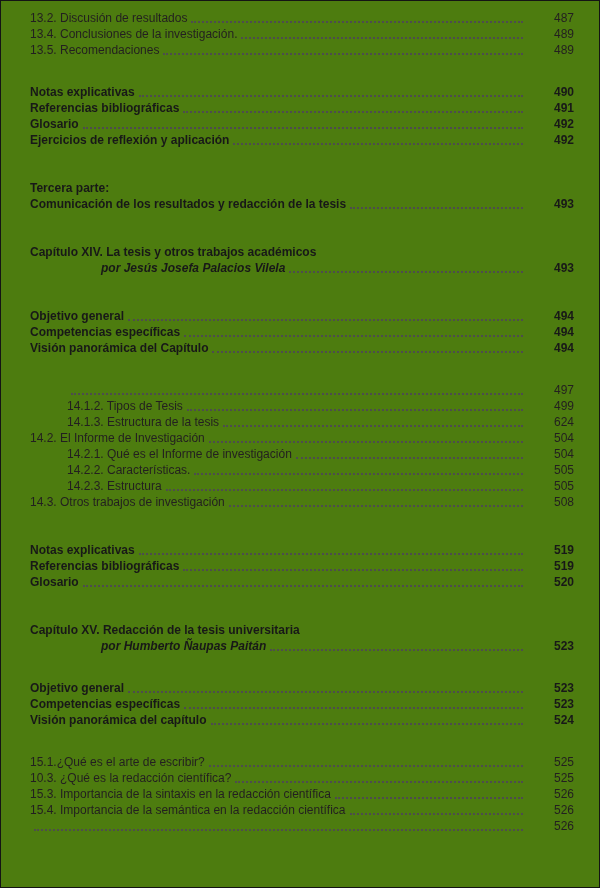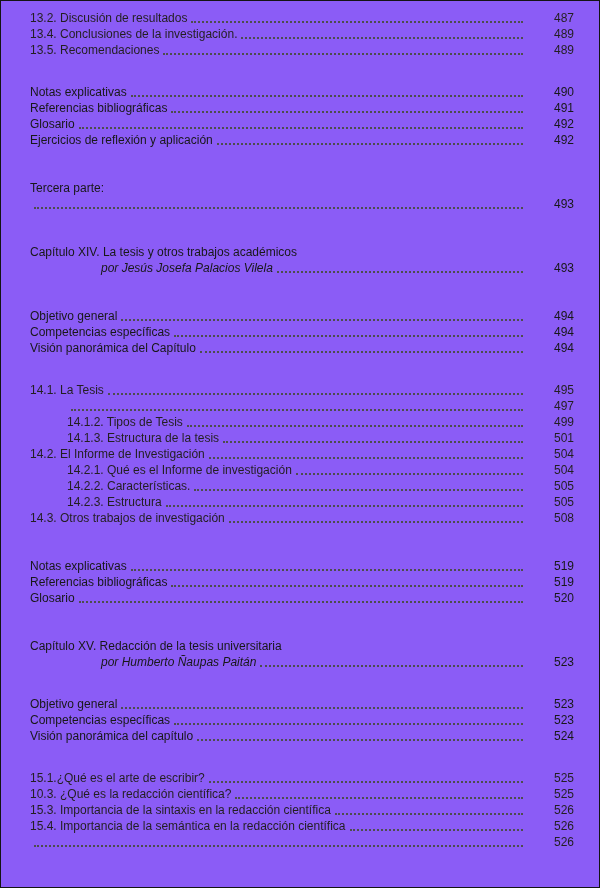--- a/index.html
+++ b/index.html
@@ -1,41 +1,41 @@
 <!DOCTYPE html>
 <html><head>
 <meta charset="utf-8">
 <style>
   * { box-sizing: border-box; }
   html, body { margin: 0; padding: 0; background: #ffffff; }
   .page {
     width: 600px;
     height: 888px;
-    background: #8b5cf6;
+    background: #4d7c0f;
     border: 1px solid #141414;
     padding: 9px 25px 10px 29px;
     font-family: "Liberation Sans", "DejaVu Sans", sans-serif;
     font-size: 12px;
     color: #231f20;
     overflow: hidden;
   }
   .toc { width: 100%; }
   .toc-group + .toc-group { margin-top: 26px; }
   .toc-group:nth-child(3),
   .toc-group:nth-child(4),
   .toc-group:nth-child(5),
   .toc-group:nth-child(7),
   .toc-group:nth-child(8) { margin-top: 32px; }
   .toc-row {
     display: flex;
     align-items: flex-end;
     line-height: 16px;
     white-space: nowrap;
   }
-  .toc-row.bold { font-weight: 400; color: #181818; }
+  .toc-row.bold { font-weight: 700; color: #181818; }
   .toc-row.italic .label { font-style: italic; }
   .indent-0 { padding-left: 0; }
   .indent-1 { padding-left: 37px; }
   .indent-2 { padding-left: 71px; }
   .label { flex: 0 0 auto; }
   .leader {
     flex: 1 1 auto;
     min-width: 12px;
     border-bottom: 2px dotted #4d4d4d;
     margin: 0 3px 3px 4px;
@@ -85,20 +85,21 @@
     <span class="leader"></span>
     <span class="page-num">492</span>
   </div>
       </div>
       <div class="toc-group">
         <div class="toc-row indent-0 bold">
     <span class="label">Tercera parte:</span>
 
   </div>
         <div class="toc-row indent-0 bold">
+    <span class="label">Comunicación de los resultados y redacción de la tesis</span>
     <span class="leader"></span>
     <span class="page-num">493</span>
   </div>
       </div>
       <div class="toc-group">
         <div class="toc-row indent-0 bold">
     <span class="label">Capítulo XIV. La tesis y otros trabajos académicos</span>
 
   </div>
         <div class="toc-row indent-2 bold italic">
@@ -118,38 +119,33 @@
     <span class="leader"></span>
     <span class="page-num">494</span>
   </div>
         <div class="toc-row indent-0 bold">
     <span class="label">Visión panorámica del Capítulo</span>
     <span class="leader"></span>
     <span class="page-num">494</span>
   </div>
       </div>
       <div class="toc-group">
-        <div class="toc-row indent-0">
-    <span class="label">14.1. La Tesis</span>
-    <span class="leader"></span>
-    <span class="page-num">495</span>
-  </div>
         <div class="toc-row indent-1">
     <span class="leader"></span>
     <span class="page-num">497</span>
   </div>
         <div class="toc-row indent-1">
     <span class="label">14.1.2. Tipos de Tesis</span>
     <span class="leader"></span>
     <span class="page-num">499</span>
   </div>
         <div class="toc-row indent-1">
     <span class="label">14.1.3. Estructura de la tesis</span>
     <span class="leader"></span>
-    <span class="page-num">501</span>
+    <span class="page-num">624</span>
   </div>
         <div class="toc-row indent-0">
     <span class="label">14.2. El Informe de Investigación</span>
     <span class="leader"></span>
     <span class="page-num">504</span>
   </div>
         <div class="toc-row indent-1">
     <span class="label">14.2.1. Qué es el Informe de investigación</span>
     <span class="leader"></span>
     <span class="page-num">504</span>

